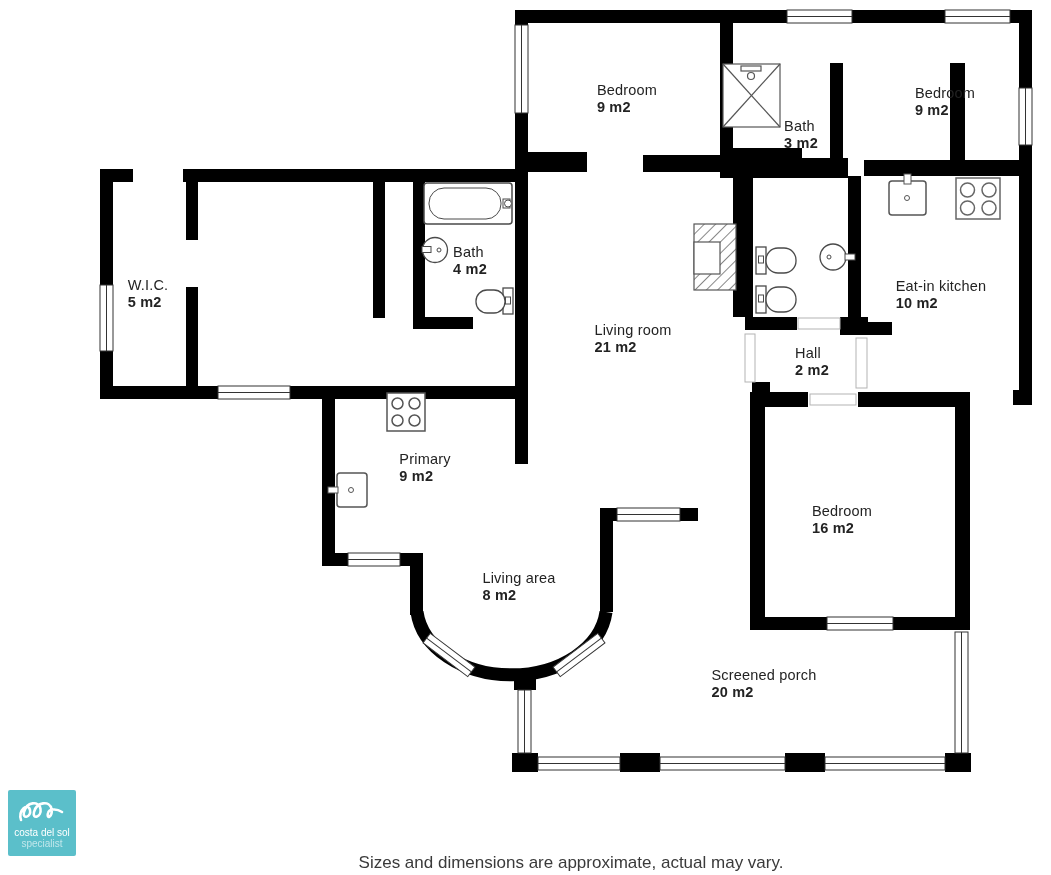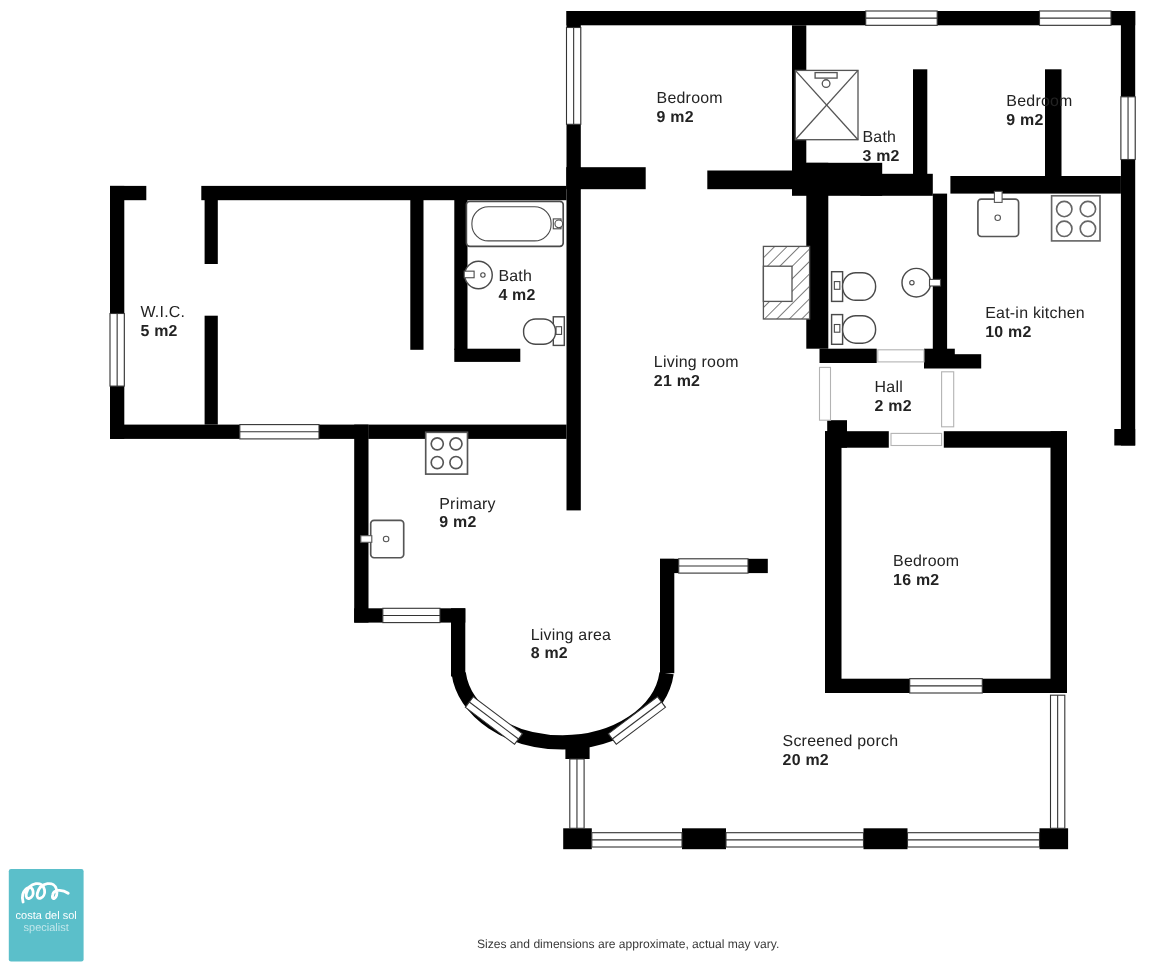--- a/index.html
+++ b/index.html
@@ -19,21 +19,21 @@
     color:#232323;
     font-size:14.5px;
     line-height:16.5px;
     white-space:nowrap;
     letter-spacing:.2px;
   }
   .room-label .area{display:block;font-weight:bold;}
   .logo{
     position:absolute;
     left:8px; top:790px;
-    width:68px; height:84px;
+    width:68px; height:66px;
     border-radius:2px;
     display:flex;
     flex-direction:column;
     align-items:center;
     justify-content:flex-start;
   }
   .logo svg{margin-top:6px;}
   .logo .l1{
     color:#ffffff;
     font-size:10px;
@@ -44,21 +44,21 @@
   .logo .l2{
     color:rgba(255,255,255,.62);
     font-size:10px;
     line-height:11px;
     white-space:nowrap;
   }
   .footer-note{
     position:absolute;
     left:571px; top:853px;
     transform:translateX(-50%);
-    font-size:11px;
+    font-size:17px;
     color:#3a3a3a;
     white-space:nowrap;
   }
 </style>
 </head>
 <body>
 
 <div class="canvas">
 
   <svg class="plan-svg" width="1051" height="875" viewBox="0 0 1051 875">

